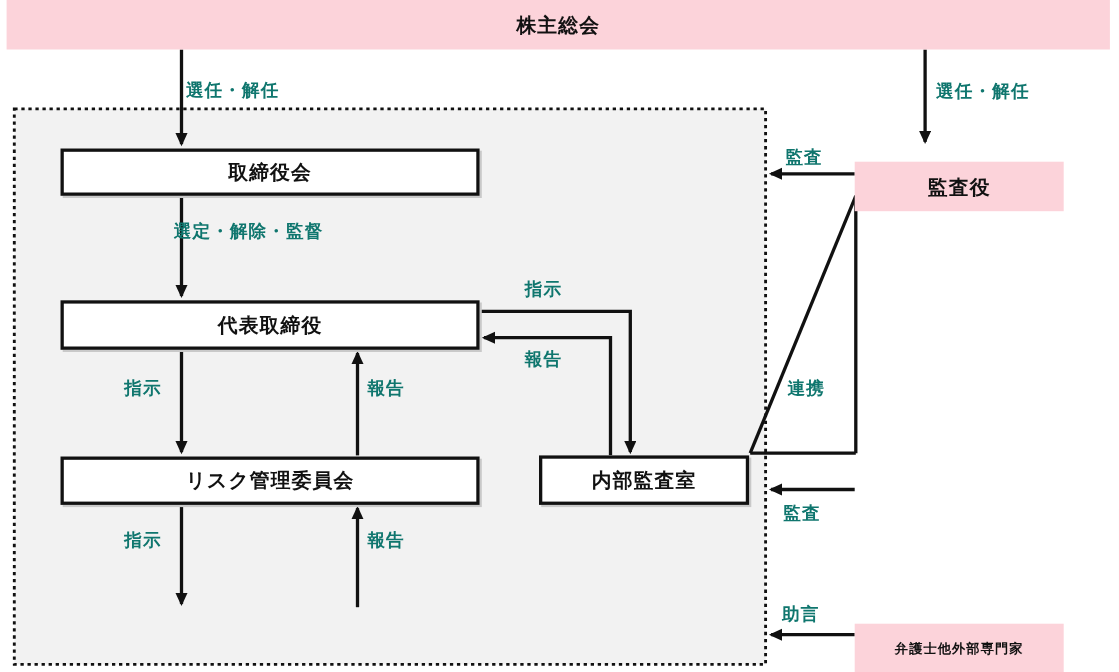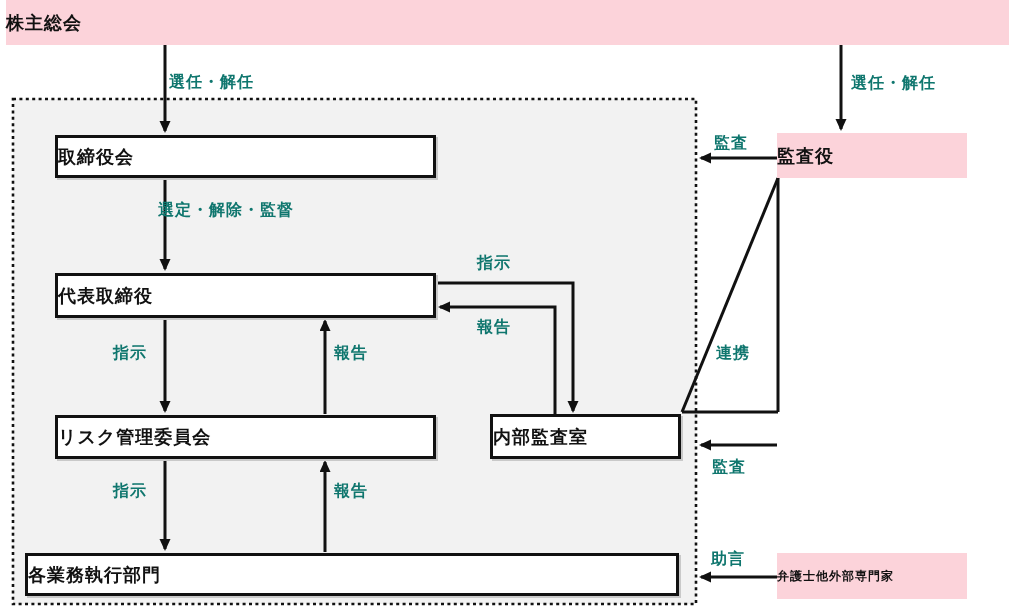--- a/index.html
+++ b/index.html
@@ -18,34 +18,34 @@
   #lines {
     position: absolute;
     left: 0; top: 0;
     z-index: 1;
   }
   .node {
     position: absolute;
     box-sizing: border-box;
     display: flex;
     align-items: center;
-    justify-content: flex-start;
+    justify-content: center;
     font-weight: bold;
     font-size: 18px;
     color: #111111;
     z-index: 2;
     text-align: center;
     letter-spacing: 1px;
   }
   .white-box {
     background: #ffffff;
     border: 3px solid #111111;
     box-shadow: 2px 2px 0 #c9c9c9;
   }
-  .pink-box { background: var(--pink); }
+  .pink-box { background: var(--pink); margin-top: 14px; }
   .banner   { background: var(--pink); }
   .edge-label {
     position: absolute;
     font-weight: bold;
     font-size: 16px;
     color: #0f766e;
     white-space: nowrap;
     z-index: 3;
     letter-spacing: 1px;
   }
@@ -110,23 +110,20 @@
   </div>
 
   <div class="node white-box" style="left:55px; top:415px; width:381px; height:44px;">
     <span>リスク管理委員会</span>
   </div>
 
   <div class="node white-box" style="left:490px; top:414px; width:191px; height:45px;">
     <span>内部監査室</span>
   </div>
 
-  <div class="node white-box" style="left:25px; top:553px; width:654px; height:43px;">
-    <span>各業務執行部門</span>
-  </div>
 
   <div class="node pink-box" style="left:777px; top:133px; width:190px; height:45px;">
     <span>監査役</span>
   </div>
 
 
   <div class="node pink-box two-line" style="left:777px; top:553px; width:190px; height:46px;">
     <span>弁護士他</span>
     <span>外部専門家</span>
   </div>

